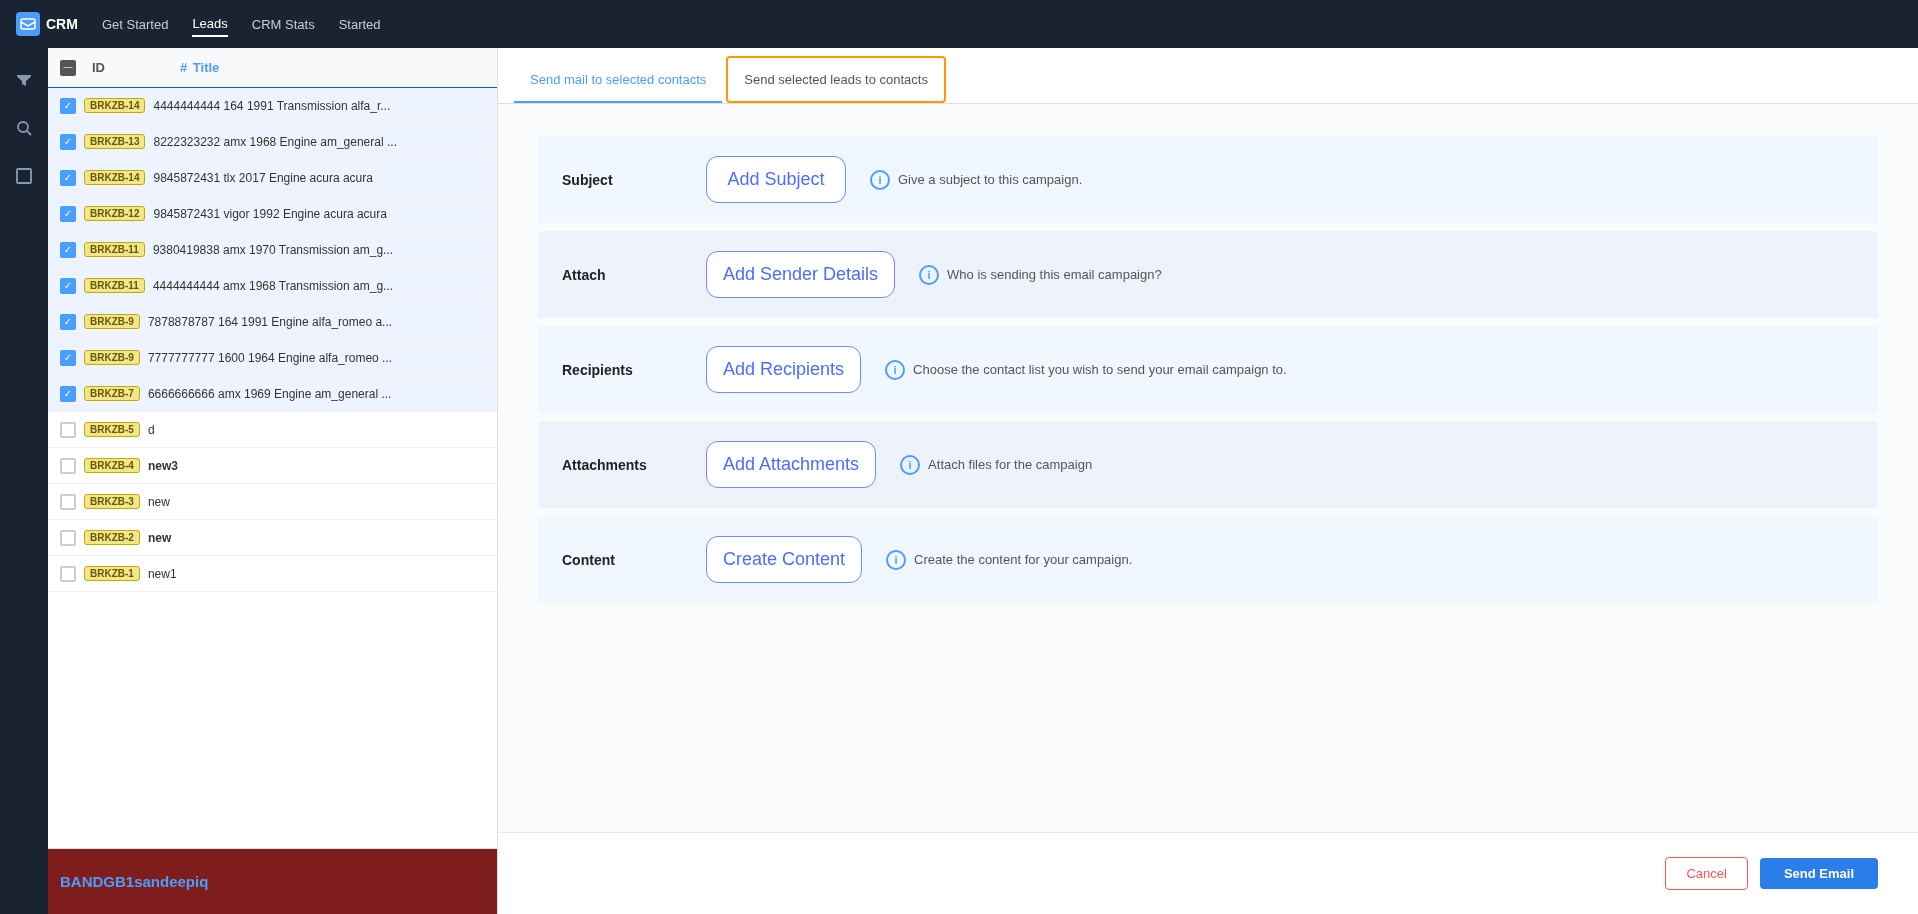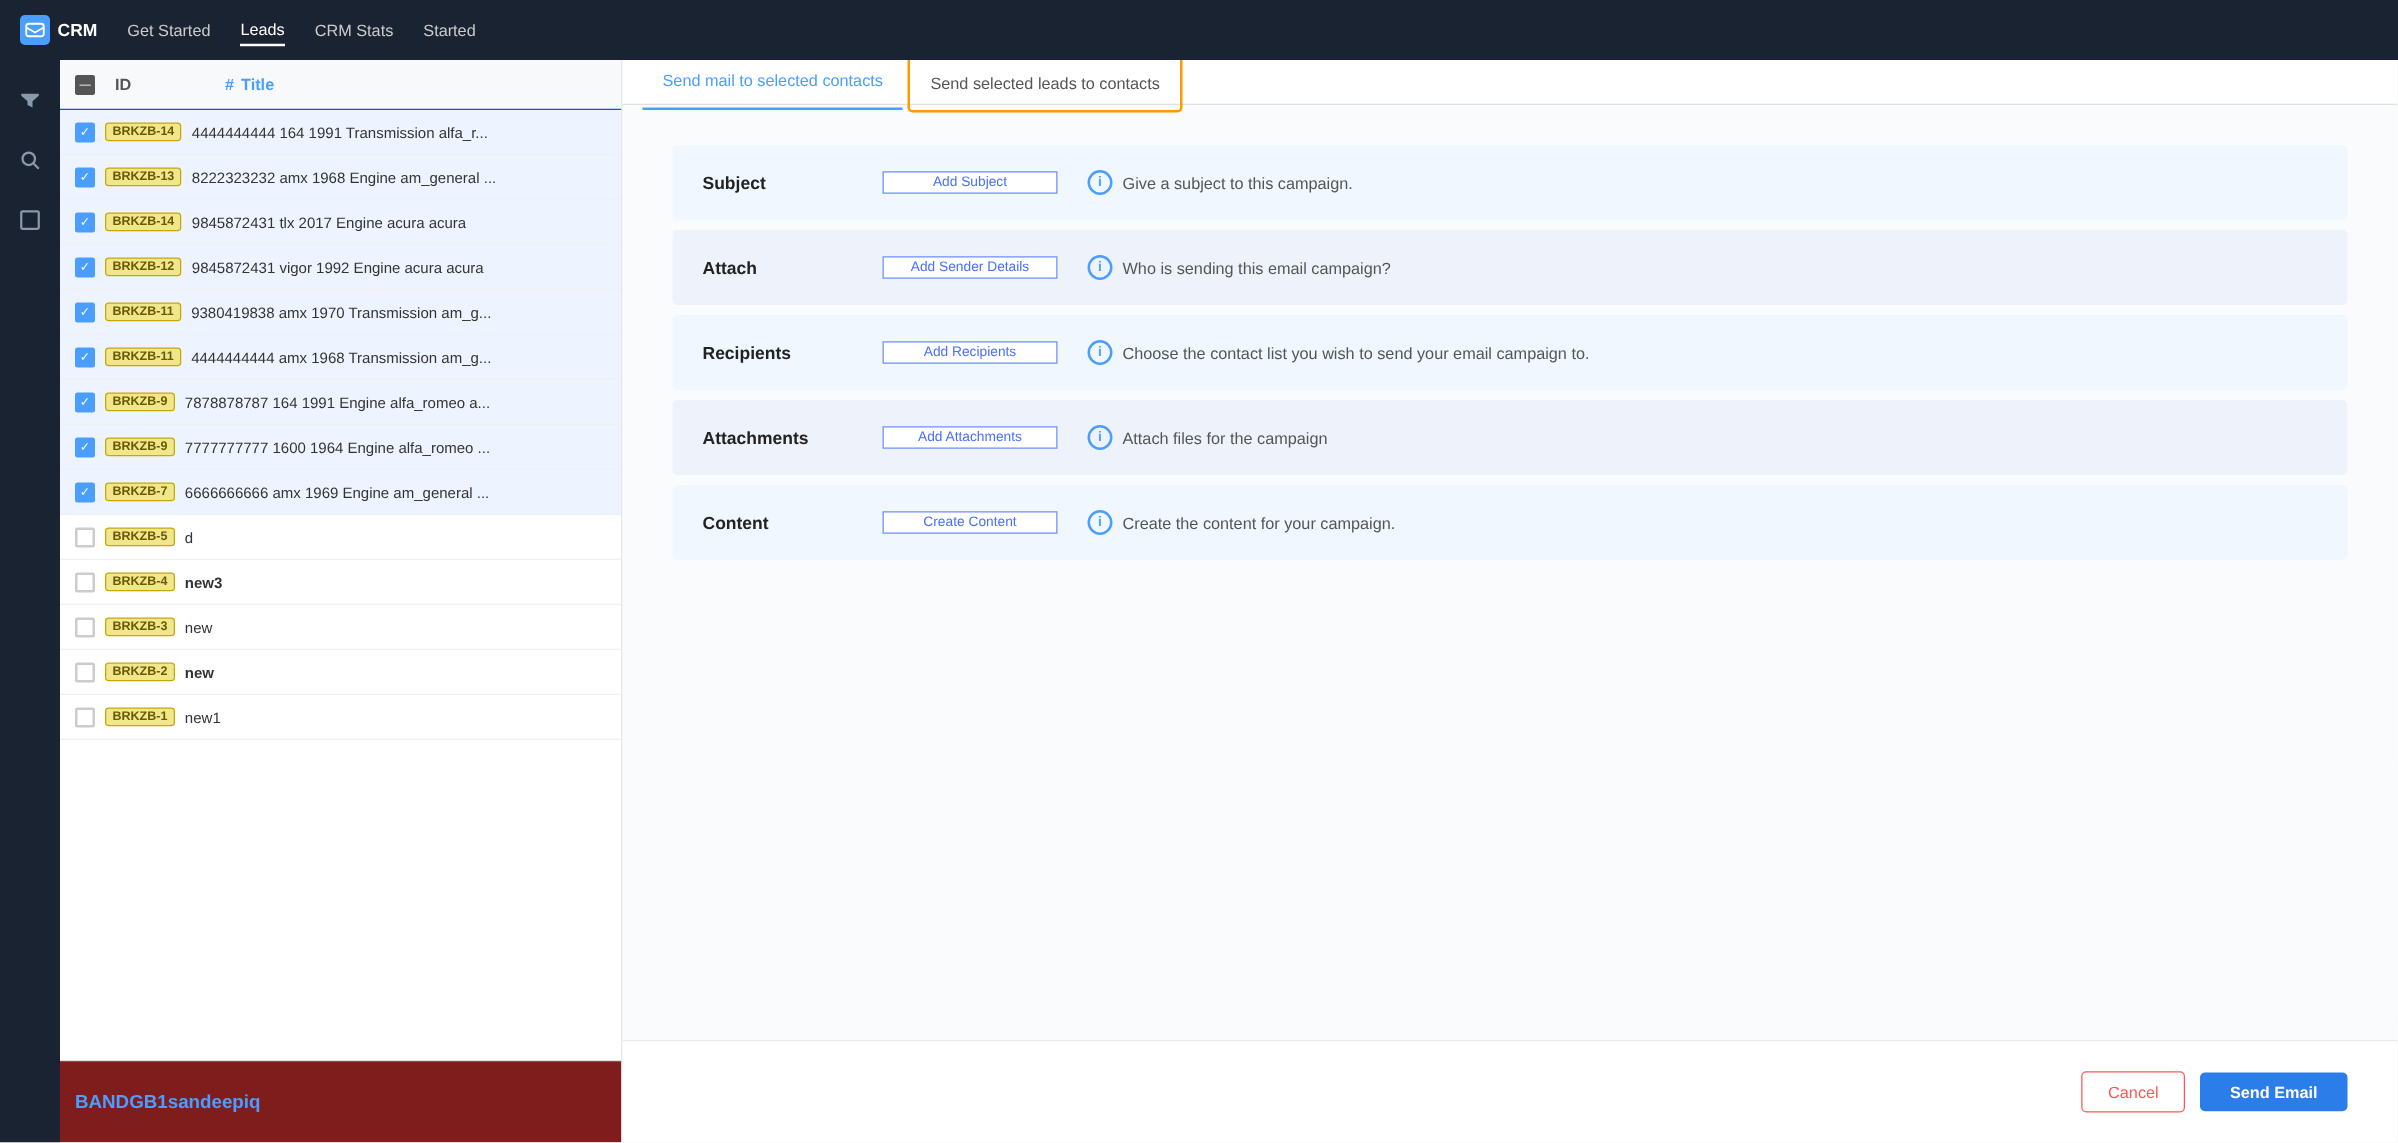--- a/index.html
+++ b/index.html
@@ -133,23 +133,23 @@
       display: flex;
       flex-direction: column;
       overflow: hidden;
     }
 
     
     .tabs-bar {
       background: white;
       border-bottom: 1px solid #e0e0e0;
       display: flex;
-      align-items: center;
+      align-items: flex-end;
       padding: 0 16px;
-      height: 36px;
+      height: 56px;
       gap: 4px;
     }
     .tab {
       padding: 14px 16px;
       font-size: 13px;
       cursor: pointer;
       color: #555;
       border-bottom: 2px solid transparent;
       white-space: nowrap;
     }
@@ -188,24 +188,24 @@
       font-weight: 700;
       font-size: 14px;
       color: #222;
       flex-shrink: 0;
     }
 
     .form-btn {
       border: 1px solid #6b8cff;
       background: white;
       color: #4a6eff;
-      padding: 2px 16px;
-      border-radius: 0;
+      padding: 12px 16px;
+      border-radius: 12px;
       cursor: pointer;
-      font-size: 11px;
+      font-size: 18px;
       white-space: nowrap;
       min-width: 140px;
       text-align: center;
     }
 
     .form-info {
       display: flex;
       align-items: center;
       gap: 8px;
       color: #555;

